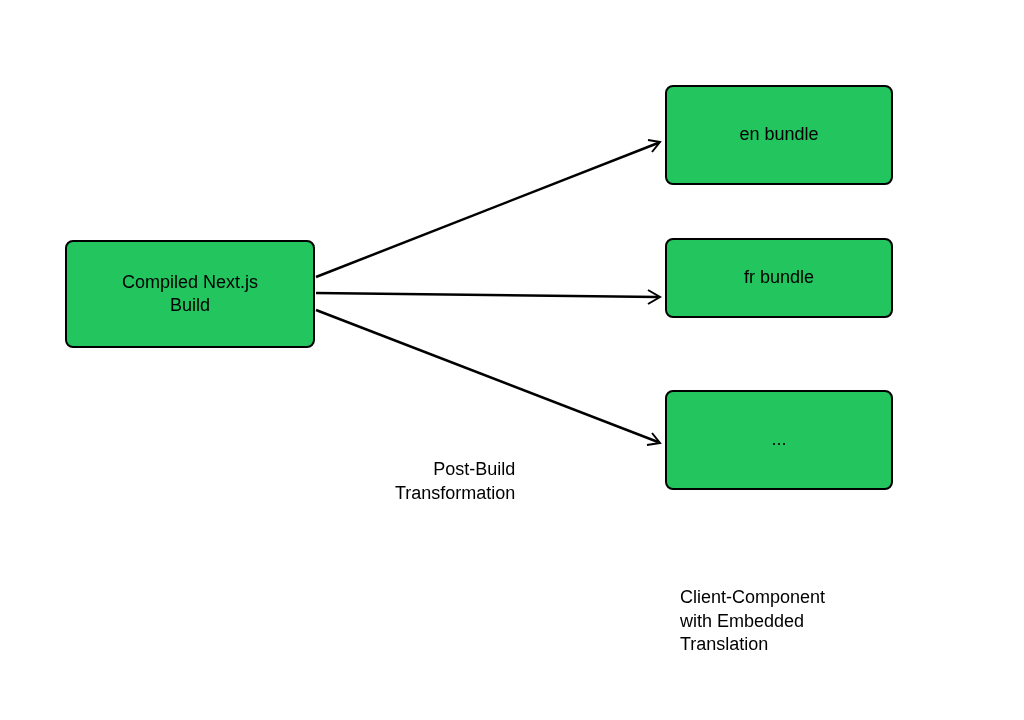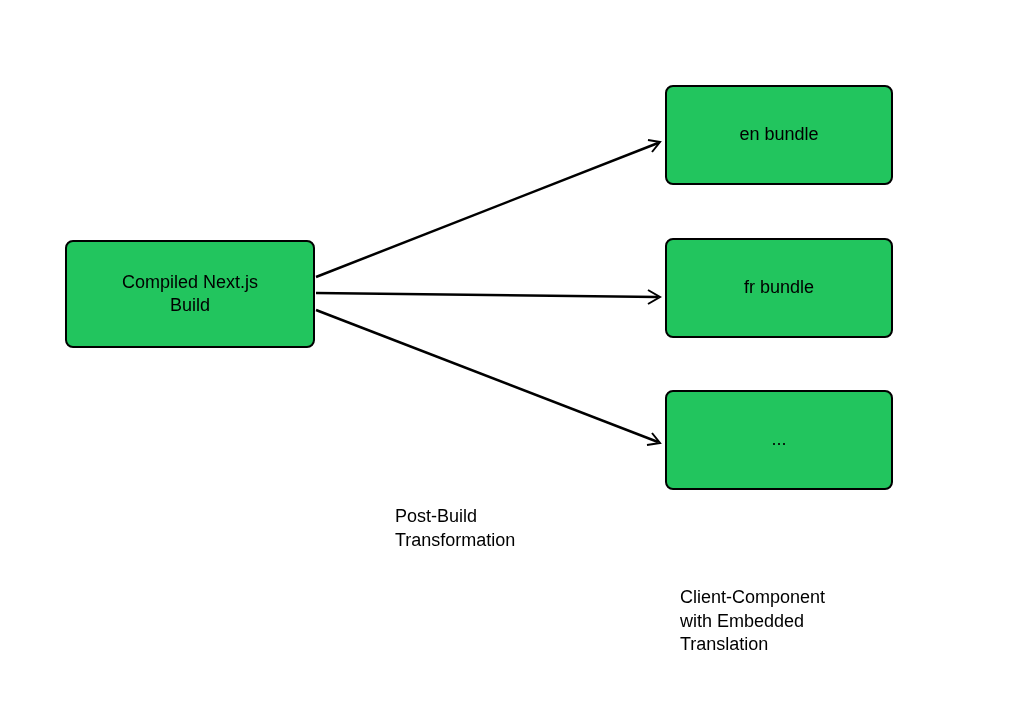--- a/index.html
+++ b/index.html
@@ -76,29 +76,29 @@
 
 <div class="box" style="left: 65px; top: 240px; width: 250px; height: 108px;">
   <span style="white-space: pre-line;">Compiled Next.js
 Build</span>
 </div>
 
 <div class="box" style="left: 665px; top: 85px; width: 228px; height: 100px;">
   <span>en bundle</span>
 </div>
 
-<div class="box" style="left: 665px; top: 238px; width: 228px; height: 100px;">
+<div class="box" style="left: 665px; top: 238px; width: 228px; height: 80px;">
   <span>fr bundle</span>
 </div>
 
 <div class="box" style="left: 665px; top: 390px; width: 228px; height: 100px;">
   <span>...</span>
 </div>
 
-<div class="label" style="left: 395px; top: 482px; white-space: pre-line;">
+<div class="label" style="left: 395px; top: 435px; white-space: pre-line; text-align: right;">
   <span style="white-space: pre-line;">Post-Build
 Transformation</span>
 </div>
 
 <div class="label" style="left: 680px; top: 563px; white-space: pre-line;">
   <span style="white-space: pre-line;">Client-Component
 with Embedded
 Translation</span>
 </div>
 

